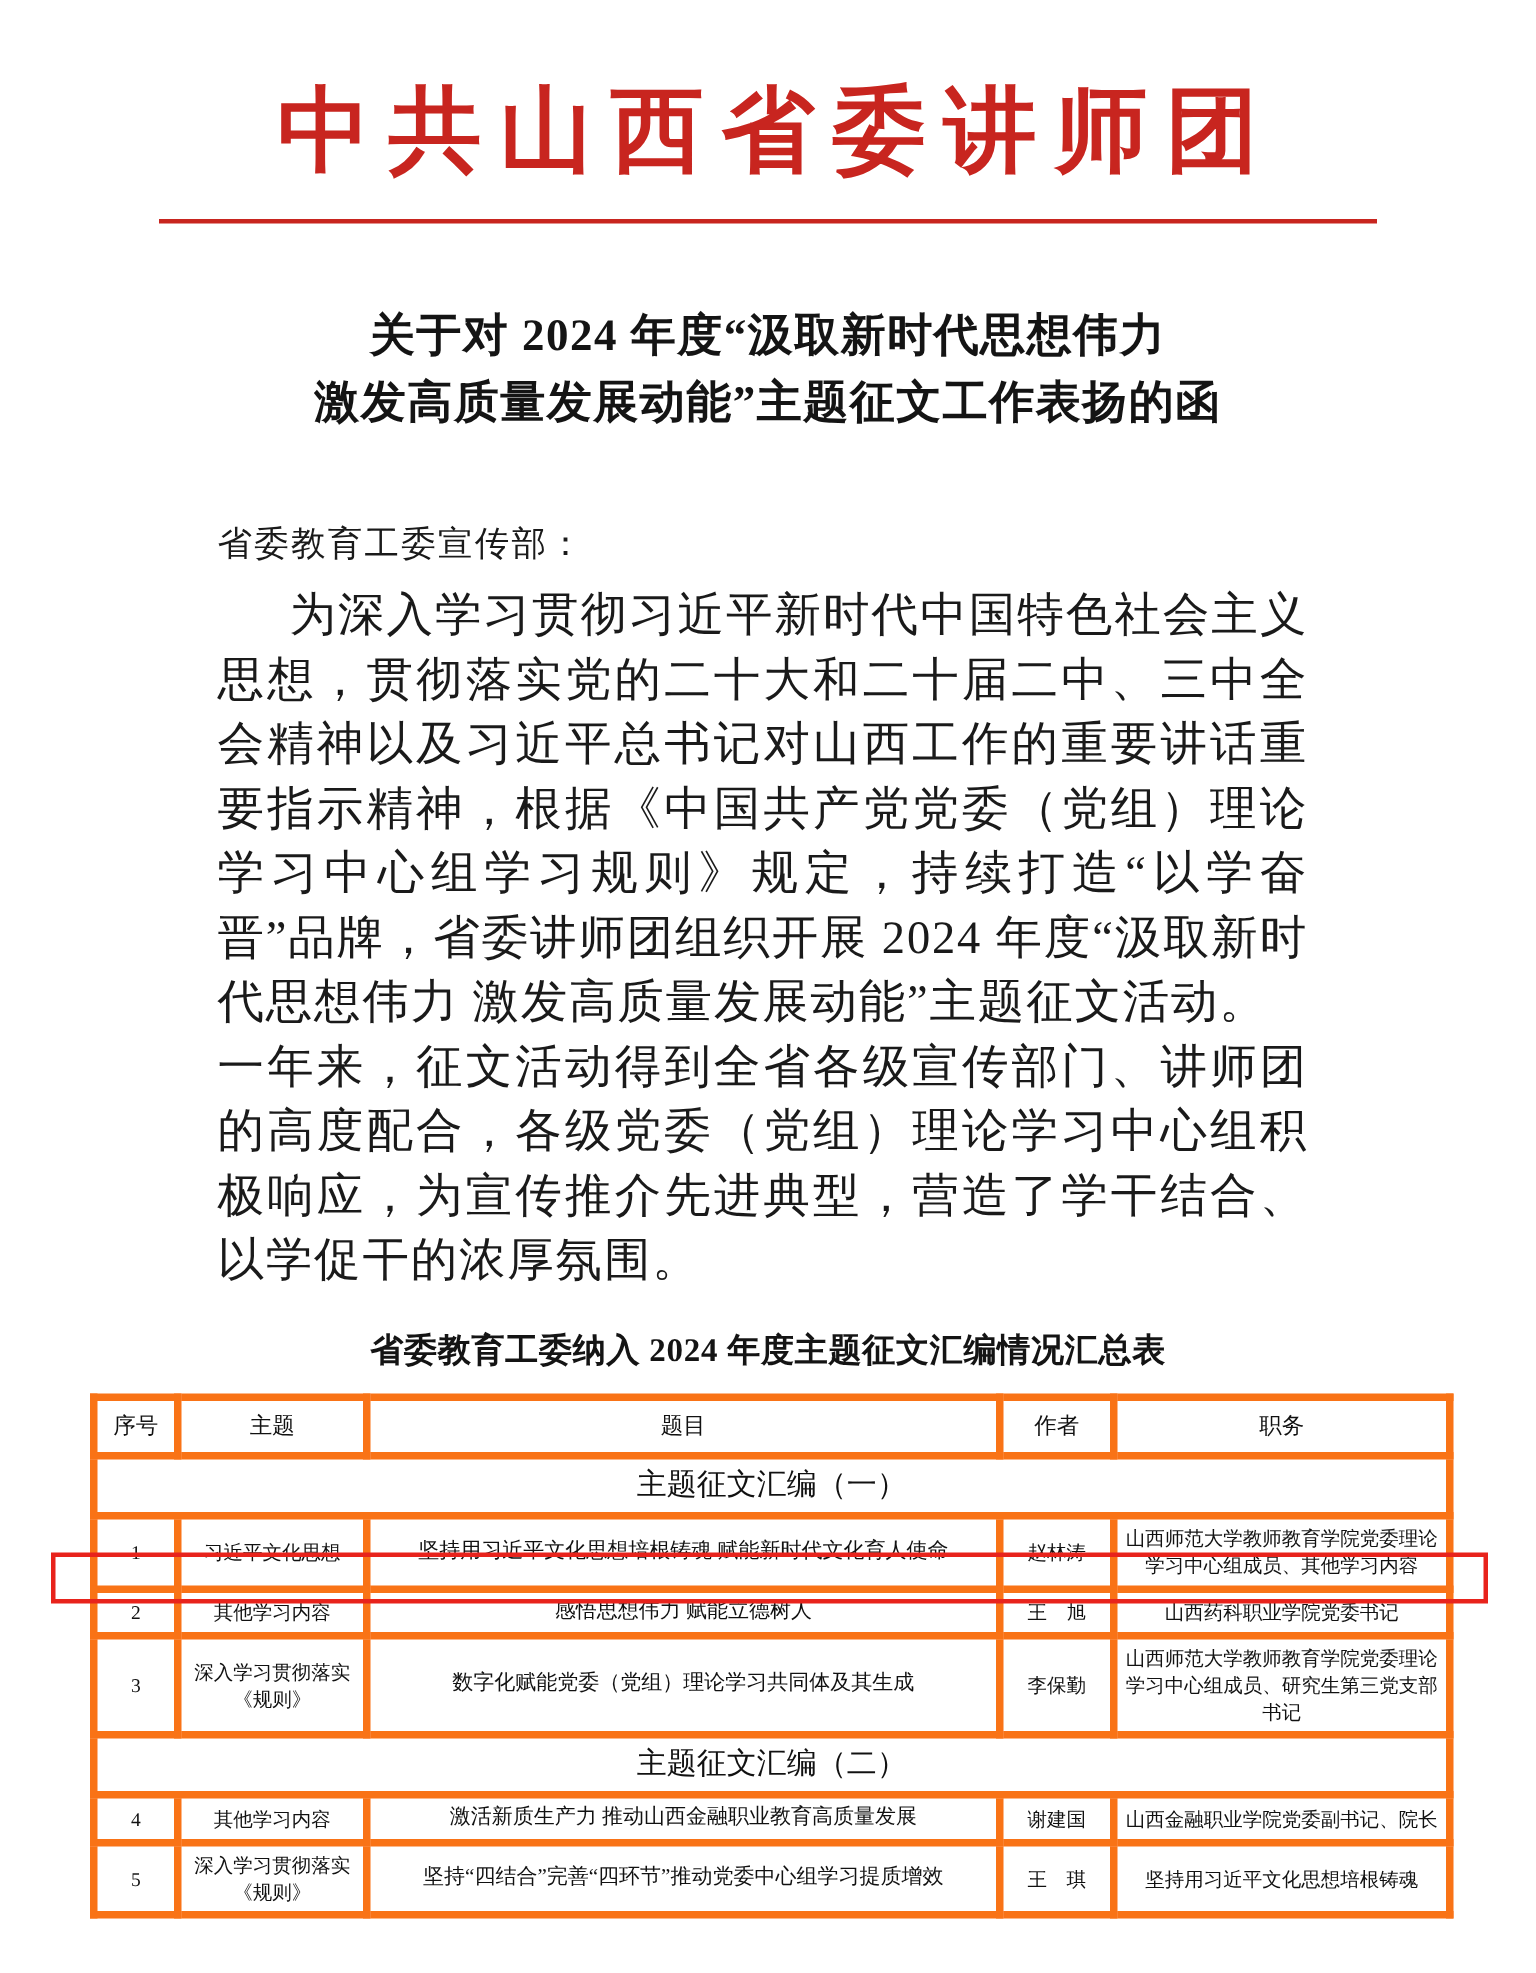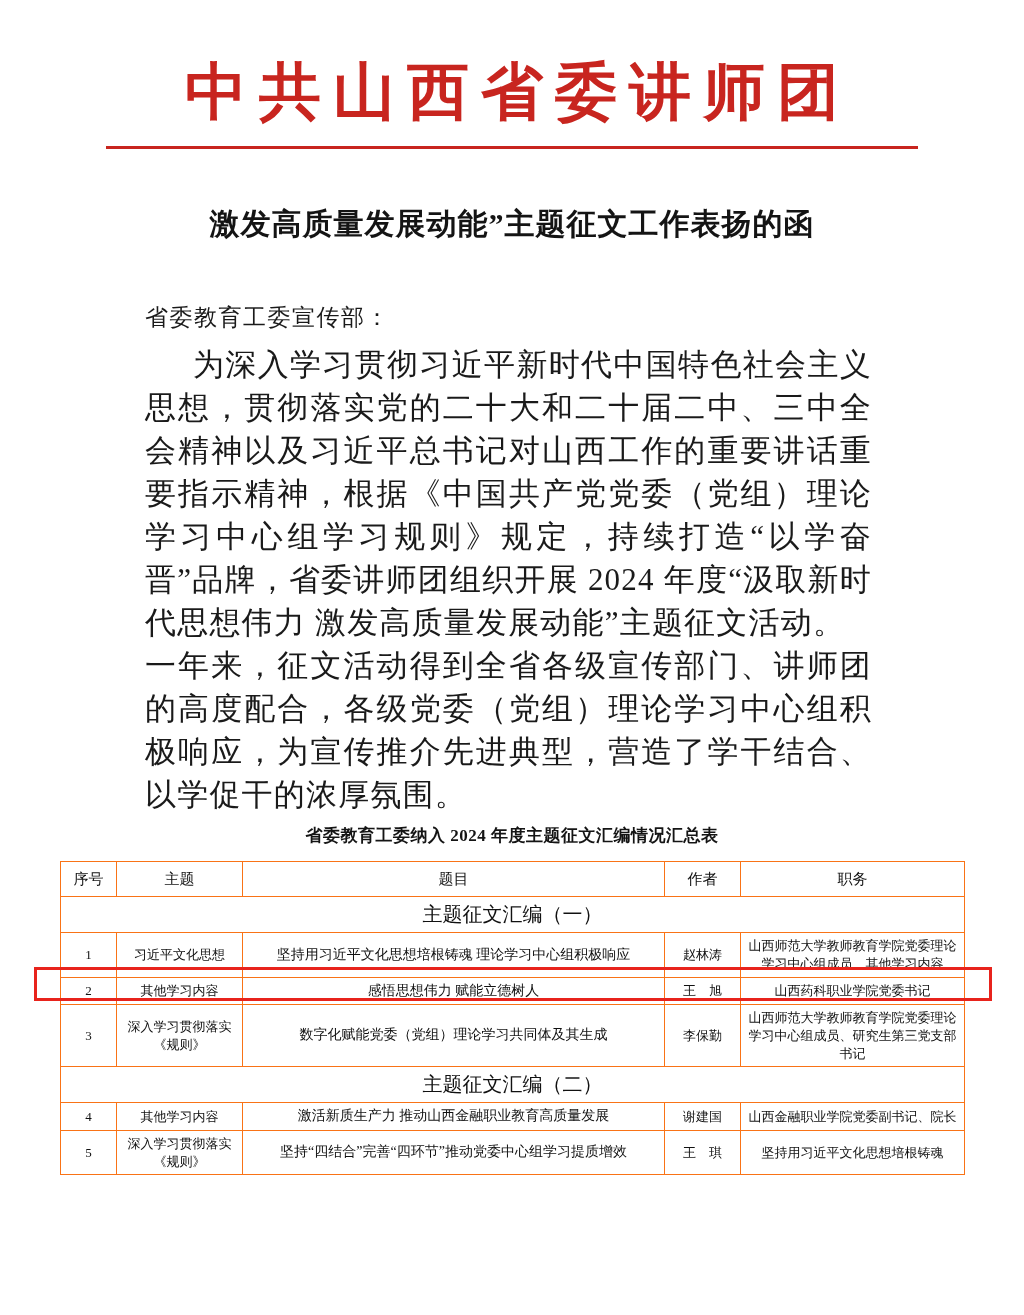--- a/index.html
+++ b/index.html
@@ -23,21 +23,21 @@
     padding: 0 60px;
   }
 
   
   .letterhead {
     padding-top: 58px;
     text-align: center;
   }
   .letterhead-title {
     color: #c8251f;
-    font-family: Liberation Sans, sans-serif;
+    font-family: Liberation Mono, monospace;
     font-weight: bold;
     font-size: 62px;
     letter-spacing: 12px;
     line-height: 1.1;
     white-space: nowrap;
     text-indent: 12px;
   }
   .letterhead-rule {
     margin: 20px auto 0 auto;
     width: 812px;
@@ -83,42 +83,42 @@
   }
 
   
   .attachment-label {
     margin-top: 22px;
     padding-left: 2px;
     font-size: 23px;
     letter-spacing: 1.5px;
   }
   .table-title {
-    margin-top: 8px;
+    margin-top: 24px;
     text-align: center;
     font-weight: bold;
-    font-size: 17px;
+    font-size: 22px;
     letter-spacing: 0.5px;
     color: #141414;
   }
 
   
   .table-wrap {
     margin-top: 14px;
     position: relative;
   }
   table.summary {
     border-collapse: collapse;
     width: 904px;
     margin: 0 auto;
     font-size: 13px;
     table-layout: fixed;
   }
   table.summary td, table.summary th {
-    border: 1px solid #f97316;
+    border: 5px solid #f97316;
     padding: 4px 3px;
     text-align: center;
     vertical-align: middle;
     line-height: 1.35;
     color: #111;
     font-weight: normal;
   }
   table.summary thead td {
     font-size: 15px;
     padding: 7px 3px;
@@ -148,20 +148,21 @@
 <body>
 
 <div class="page">
 
   <div class="letterhead">
     <div class="letterhead-title">中共山西省委讲师团</div>
     <div class="letterhead-rule"></div>
   </div>
 
   <div class="doc-title">
+    <div>关于对 2024 年度“汲取新时代思想伟力</div>
     <div>激发高质量发展动能”主题征文工作表扬的函</div>
   </div>
 
   <div class="recipient">省委教育工委宣传部：</div>
 
   <div class="body-text">
     <p class="indent">为深入学习贯彻习近平新时代中国特色社会主义思想，贯彻落实党的二十大和二十届二中、三中全会精神以及习近平总书记对山西工作的重要讲话重要指示精神，根据《中国共产党党委（党组）理论学习中心组学习规则》规定，持续打造“以学奋晋”品牌，省委讲师团组织开展 2024 年度“汲取新时代思想伟力 激发高质量发展动能”主题征文活动。</p>
     <p>一年来，征文活动得到全省各级宣传部门、讲师团的高度配合，各级党委（党组）理论学习中心组积极响应，为宣传推介先进典型，营造了学干结合、以学促干的浓厚氛围。</p>
   </div>
 
@@ -186,21 +187,21 @@
         </tr>
       </thead>
       <tbody>
 
         <tr class="section-row">
           <td colspan="5">主题征文汇编（一）</td>
         </tr>
         <tr>
           <td>1</td>
           <td>习近平文化思想</td>
-          <td class="cell-title">坚持用习近平文化思想培根铸魂 理论学习中心组积极响应</td>
+          <td class="cell-title">坚持用习近平文化思想培根铸魂 赋能新时代文化育人使命</td>
           <td>赵林涛</td>
           <td class="cell-post">山西师范大学教师教育学院党委理论学习中心组成员、其他学习内容</td>
         </tr>
         <tr id="row-highlight">
           <td>2</td>
           <td>其他学习内容</td>
           <td class="cell-title">感悟思想伟力 赋能立德树人</td>
           <td>王　旭</td>
           <td class="cell-post">山西药科职业学院党委书记</td>
         </tr>

